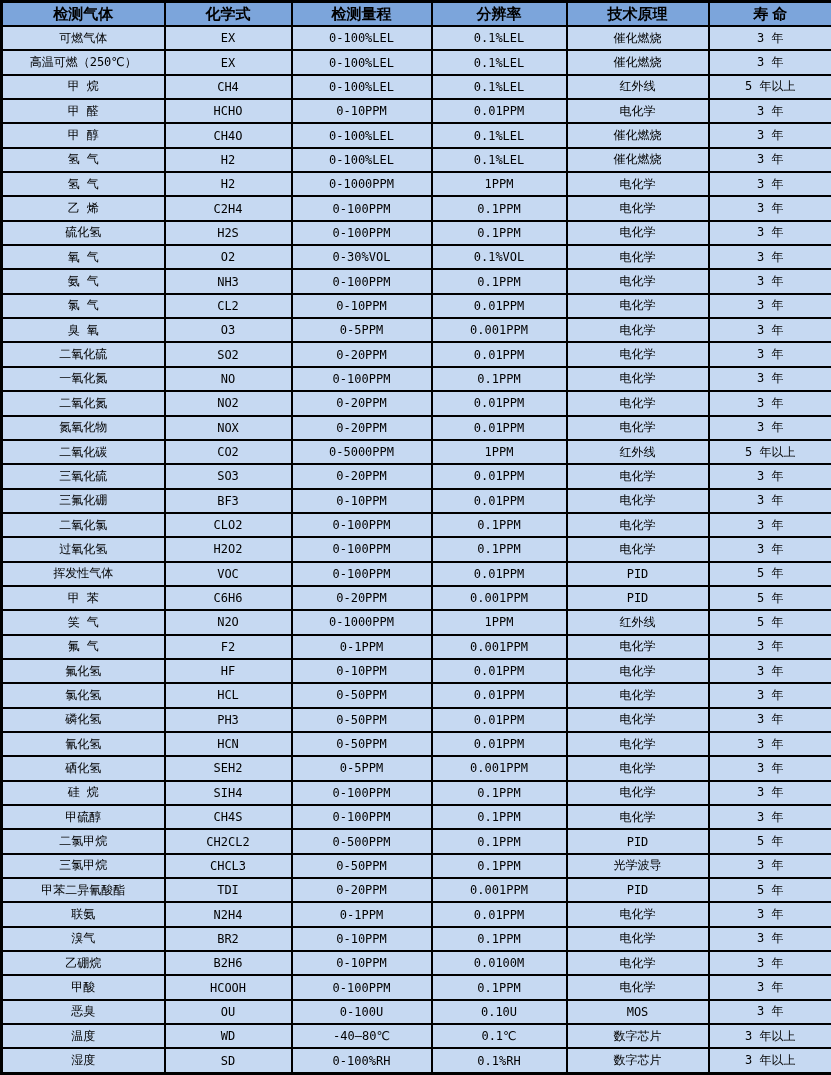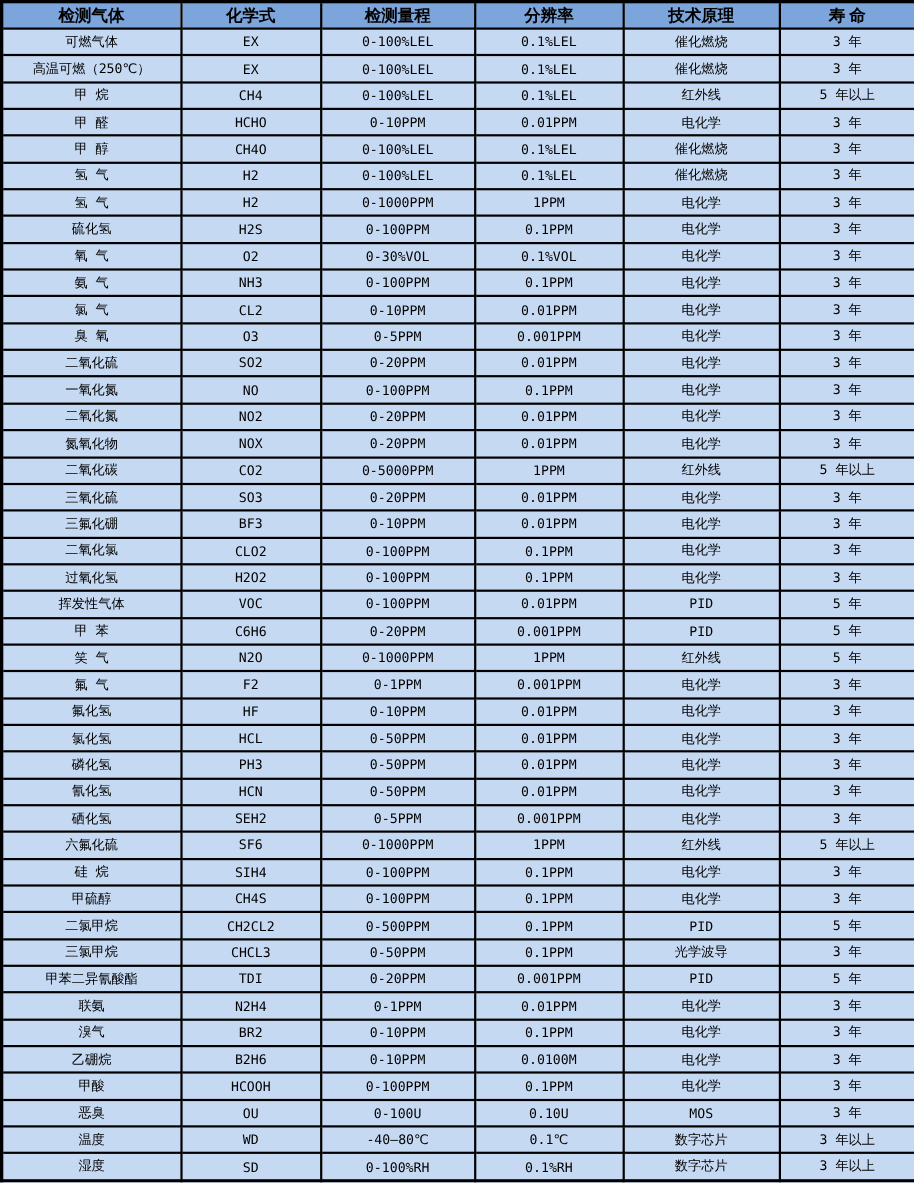--- a/index.html
+++ b/index.html
@@ -23,21 +23,21 @@
     border:2px solid var(--border-color);
     text-align:center;
     vertical-align:middle;
     padding:0;
     color:var(--text-color);
     white-space:nowrap;
     overflow:hidden;
   }
   thead th{
     background:var(--header-bg);
-    font-family:Liberation Serif, serif;
+    font-family:Liberation Sans, sans-serif;
     font-weight:bold;
     font-size:15px;
     height:22px;
   }
   tbody td{
     font-family:"DejaVu Sans Mono","DejaVu Sans",monospace;
     font-size:12px;
   }
 </style>
 </head>
@@ -113,20 +113,28 @@
       </tr>
       <tr>
         <td>氢 气</td>
         <td>H2</td>
         <td>0-1000PPM</td>
         <td>1PPM</td>
         <td>电化学</td>
         <td>3 年</td>
       </tr>
       <tr>
+        <td>乙 烯</td>
+        <td>C2H4</td>
+        <td>0-100PPM</td>
+        <td>0.1PPM</td>
+        <td>电化学</td>
+        <td>3 年</td>
+      </tr>
+      <tr>
         <td>硫化氢</td>
         <td>H2S</td>
         <td>0-100PPM</td>
         <td>0.1PPM</td>
         <td>电化学</td>
         <td>3 年</td>
       </tr>
       <tr>
         <td>氧 气</td>
         <td>O2</td>
@@ -297,28 +305,20 @@
       </tr>
       <tr>
         <td>硒化氢</td>
         <td>SEH2</td>
         <td>0-5PPM</td>
         <td>0.001PPM</td>
         <td>电化学</td>
         <td>3 年</td>
       </tr>
       <tr>
-        <td>六氟化硫</td>
-        <td>SF6</td>
-        <td>0-1000PPM</td>
-        <td>1PPM</td>
-        <td>红外线</td>
-        <td>5 年以上</td>
-      </tr>
-      <tr>
         <td>硅 烷</td>
         <td>SIH4</td>
         <td>0-100PPM</td>
         <td>0.1PPM</td>
         <td>电化学</td>
         <td>3 年</td>
       </tr>
       <tr>
         <td>甲硫醇</td>
         <td>CH4S</td>

